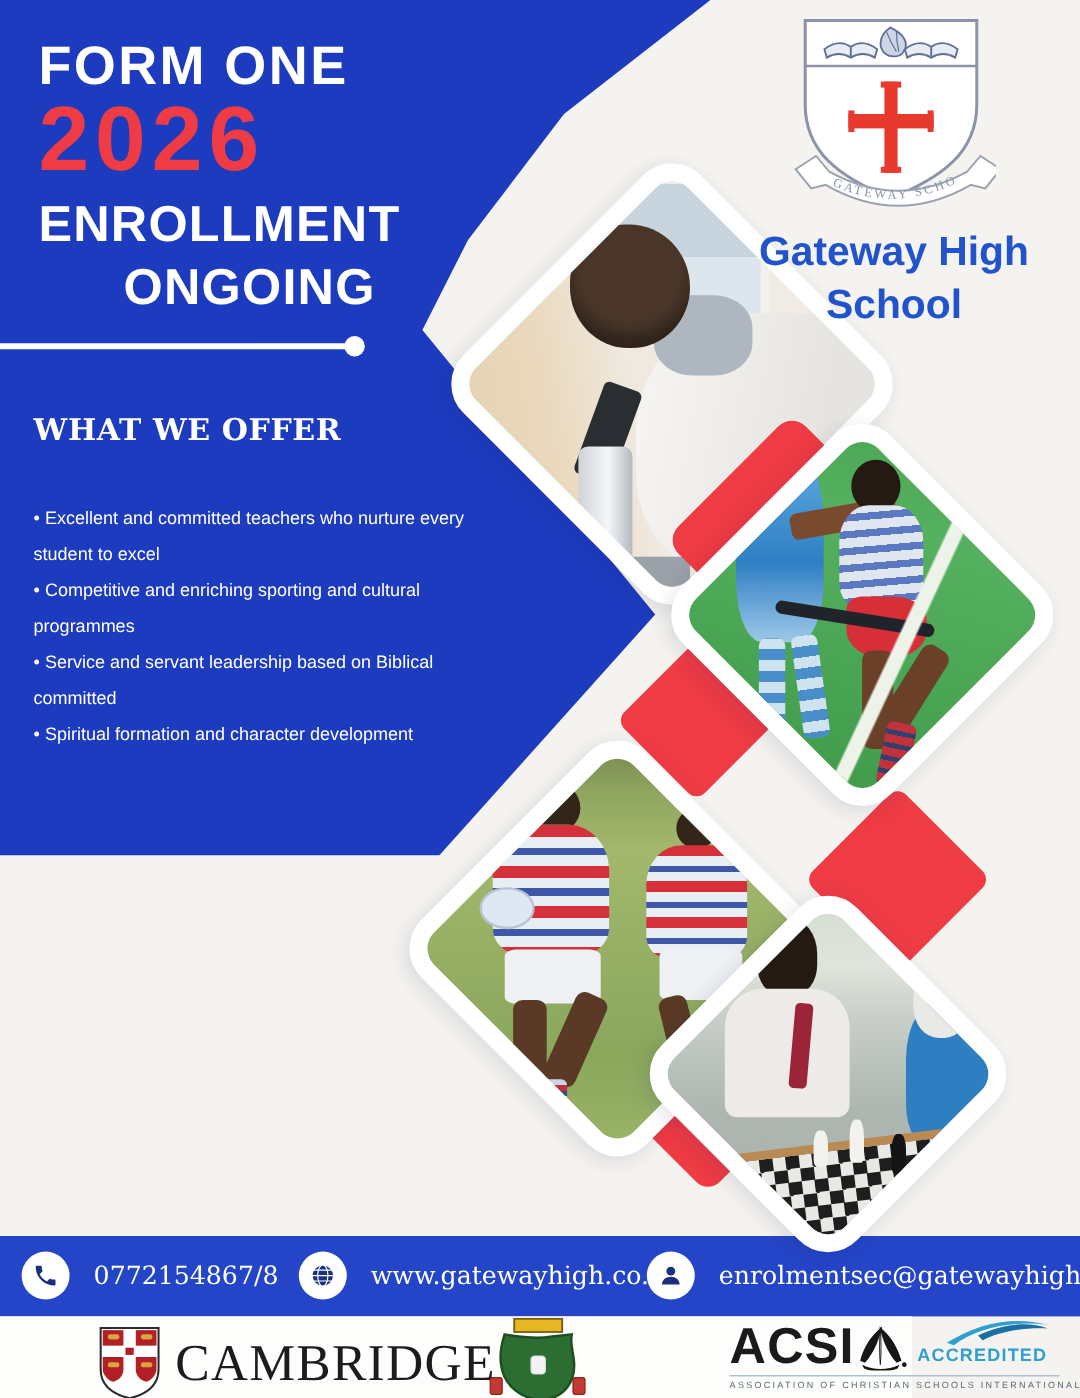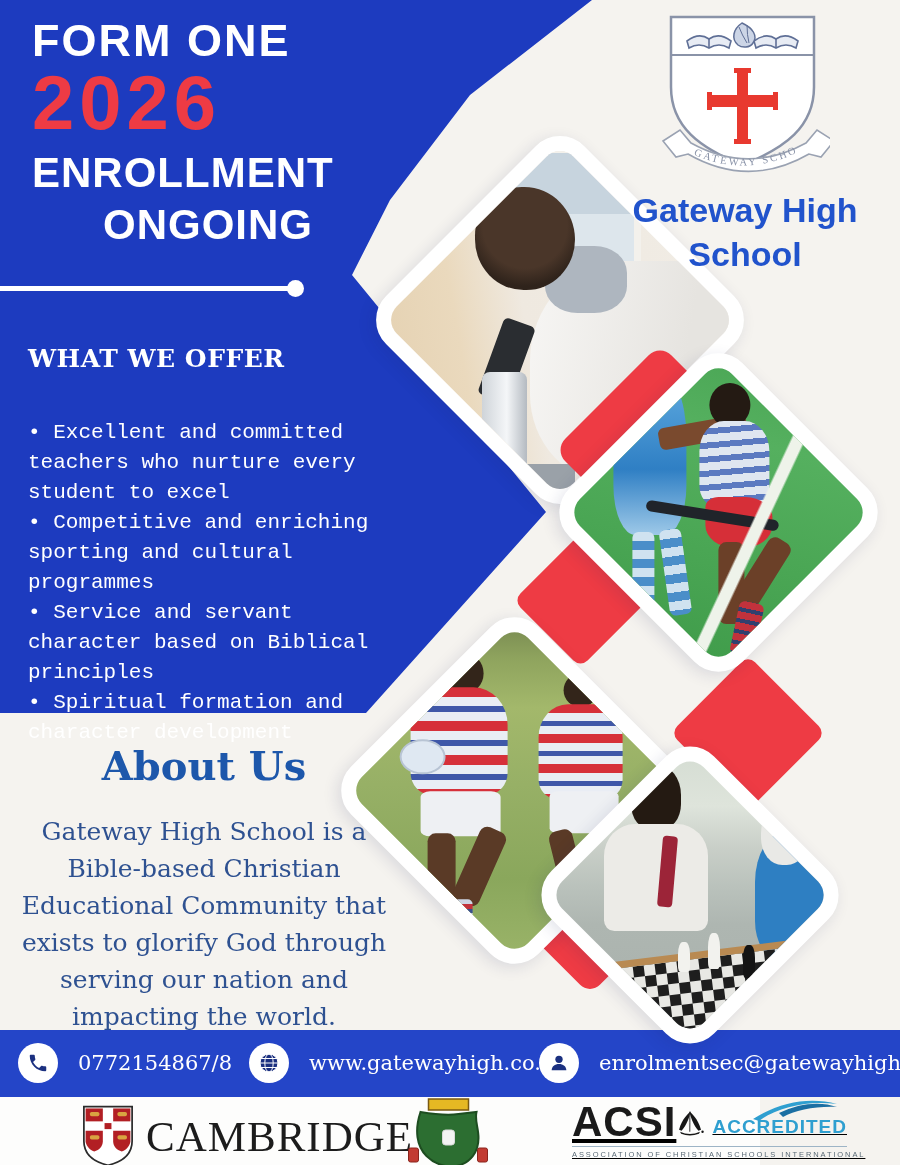--- a/index.html
+++ b/index.html
@@ -3,31 +3,31 @@
 <meta charset="utf-8">
 <style>
   html,body{margin:0;padding:0;background:#888;}
   .page{position:relative;width:900px;height:1165px;margin:0 auto;overflow:hidden;
         background:#f5f3ef;font-family:"Liberation Sans",sans-serif;}
   
   .blue-panel{position:absolute;left:0;top:0;width:900px;height:720px;background:#1d3bbf;z-index:1;
     clip-path:polygon(0 0,592px 0,470px 95px,390px 200px,352px 275px,546px 512px,366px 713px,0 713px);}
   .contact-bar{position:absolute;left:0;top:1030px;width:900px;height:67px;background:#2445c8;z-index:2;}
   
-  .hero{position:absolute;left:32px;top:18px;width:352px;z-index:6;color:#fff;}
+  .hero{position:absolute;left:32px;top:32px;width:352px;z-index:6;color:#fff;}
   .hero .l1{font-size:45px;font-weight:bold;letter-spacing:2px;line-height:1.0;}
   .hero .l2{font-size:76px;font-weight:bold;letter-spacing:5px;line-height:1.0;color:#ee3b44;margin-top:2px;}
   .hero .l3{font-size:42px;font-weight:bold;letter-spacing:1px;margin-top:8px;}
   .hero .l4{font-size:42px;font-weight:bold;letter-spacing:1px;text-align:center;margin-top:4px;}
   .divider{position:absolute;left:0;top:286px;width:295px;height:5px;background:#fff;z-index:6;border-radius:0 3px 3px 0;}
   .divider .dot{position:absolute;right:-9px;top:-6px;width:17px;height:17px;border-radius:50%;background:#fff;}
   
   .offer{position:absolute;left:28px;top:344px;width:360px;z-index:6;color:#fff;}
   .offer h2{margin:0 0 45px 0;font-family:"DejaVu Serif",serif;font-size:25px;letter-spacing:.5px;}
-  .offer p{margin:0;font-family:Liberation Mono, monospace;font-size:21px;line-height:30px;}
+  .offer p{margin:0;font-family:Liberation Sans, sans-serif;font-size:15px;line-height:30px;}
   .offer p::before{content:"\2022\00a0";}
   
   .about{position:absolute;left:8px;top:742px;width:392px;z-index:6;text-align:center;}
   .about h2{margin:0;font-family:"DejaVu Serif",serif;font-size:40px;color:#1d57ab;}
   .about p{margin:24px 0 0 0;font-family:"DejaVu Serif",serif;font-size:25px;line-height:37px;color:#2e5191;}
   
   .crest{position:absolute;left:655px;top:5px;width:175px;height:180px;z-index:6;}
   .school-name{position:absolute;left:600px;top:188px;width:290px;z-index:6;text-align:center;
     color:#2153cc;font-size:34px;font-weight:bold;line-height:44px;}
   
@@ -95,24 +95,24 @@
   
   .contact-item{position:absolute;top:1043px;z-index:5;display:flex;align-items:center;color:#fff;
     font-family:"DejaVu Serif",serif;font-size:21px;}
   .ci-circle{width:40px;height:40px;border-radius:50%;background:#fff;display:flex;align-items:center;justify-content:center;margin-right:20px;flex:none;}
   .c-phone{left:18px;} .c-web{left:249px;} .c-mail{left:539px;}
   
   .footer{position:absolute;left:0;top:1097px;width:760px;height:68px;background:#fdfdfc;z-index:5;}
   .f-cambridge{position:absolute;left:82px;top:8px;display:flex;align-items:center;}
   .f-cambridge .word{font-family:"Liberation Serif",serif;font-size:43px;color:#1c1c1c;margin-left:12px;letter-spacing:1px;}
   .f-crest{position:absolute;left:400px;top:1px;}
-  .f-acsi{position:absolute;left:572px;top:5px;width:275px;text-decoration:underline;}
+  .f-acsi{position:absolute;left:608px;top:5px;width:275px;}
   .acsi-row{display:flex;align-items:flex-end;}
   .acsi-word{font-size:42px;font-weight:bold;color:#1a1a1a;letter-spacing:1px;line-height:40px;}
-  .acsi-accr{color:#2f9fd0;font-size:19px;font-weight:bold;letter-spacing:1px;margin-left:8px;position:relative;top:-4px;}
+  .acsi-accr{color:#2f9fd0;font-size:15px;font-weight:bold;letter-spacing:1px;margin-left:8px;position:relative;top:-4px;}
   .acsi-tag{margin-top:4px;border-top:1.5px solid #9db4c6;padding-top:3px;font-size:7.5px;letter-spacing:1.9px;color:#5a6a76;white-space:nowrap;}
   .swoosh{position:absolute;right:6px;top:-5px;}
 </style>
 </head>
 <body>
 
 <div class="page">
 
   <div class="blue-panel"></div>
 
@@ -123,28 +123,24 @@
     <div class="l4">ONGOING</div>
   </div>
   <div class="divider">
     <span class="dot"></span>
   </div>
 
   <div class="offer">
     <h2>WHAT WE OFFER</h2>
     <p>Excellent and committed teachers who nurture every student to excel</p>
     <p>Competitive and enriching sporting and cultural programmes</p>
-    <p>Service and servant character based on Biblical principles</p>
+    <p>Service and servant leadership based on Biblical committed</p>
     <p>Spiritual formation and character development</p>
   </div>
 
-  <div class="about">
-    <h2>About Us</h2>
-    <p>Gateway High School is a Bible-based Christian Educational Community that exists to glorify God through serving our nation and impacting the world.</p>
-  </div>
 
   <svg class="crest" viewBox="0 0 175 180">
     <path d="M16 12 h143 v70 c0 40 -29 61 -71.5 78 C45 143 16 122 16 82 Z" fill="#ffffff" stroke="#8a93a8" stroke-width="2.5"></path>
     <line x1="16" y1="50" x2="159" y2="50" stroke="#8a93a8" stroke-width="2"></line>
     <g stroke="#5f6f96" stroke-width="1.6" fill="#e8ecf4">
       <path d="M32 36 q12 -9 22 -2 q10 -7 22 2 l-2 7 q-10 -6 -20 0 q-10 -6 -20 0 z"></path>
       <line x1="54" y1="34" x2="54" y2="42"></line>
     </g>
     <g stroke="#5f6f96" stroke-width="1.6" fill="#e8ecf4" transform="translate(67,0)">
       <path d="M32 36 q12 -9 22 -2 q10 -7 22 2 l-2 7 q-10 -6 -20 0 q-10 -6 -20 0 z"></path>

